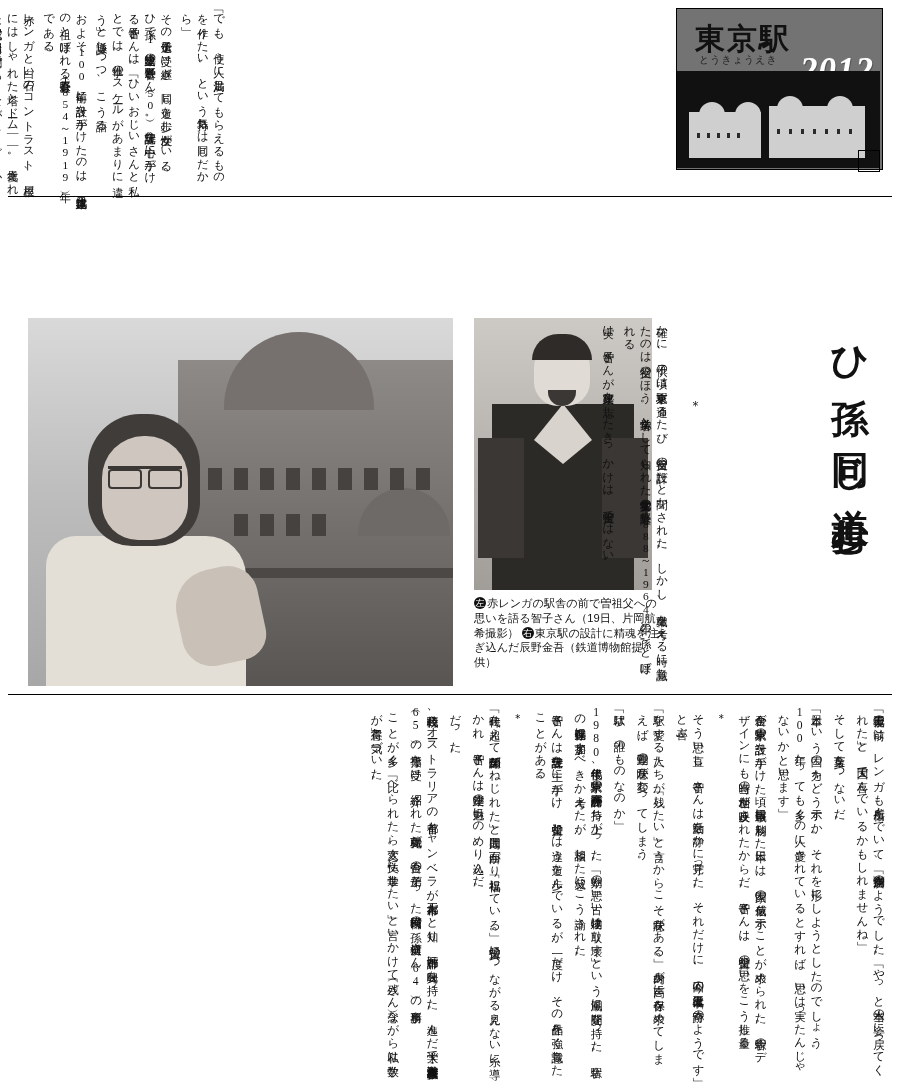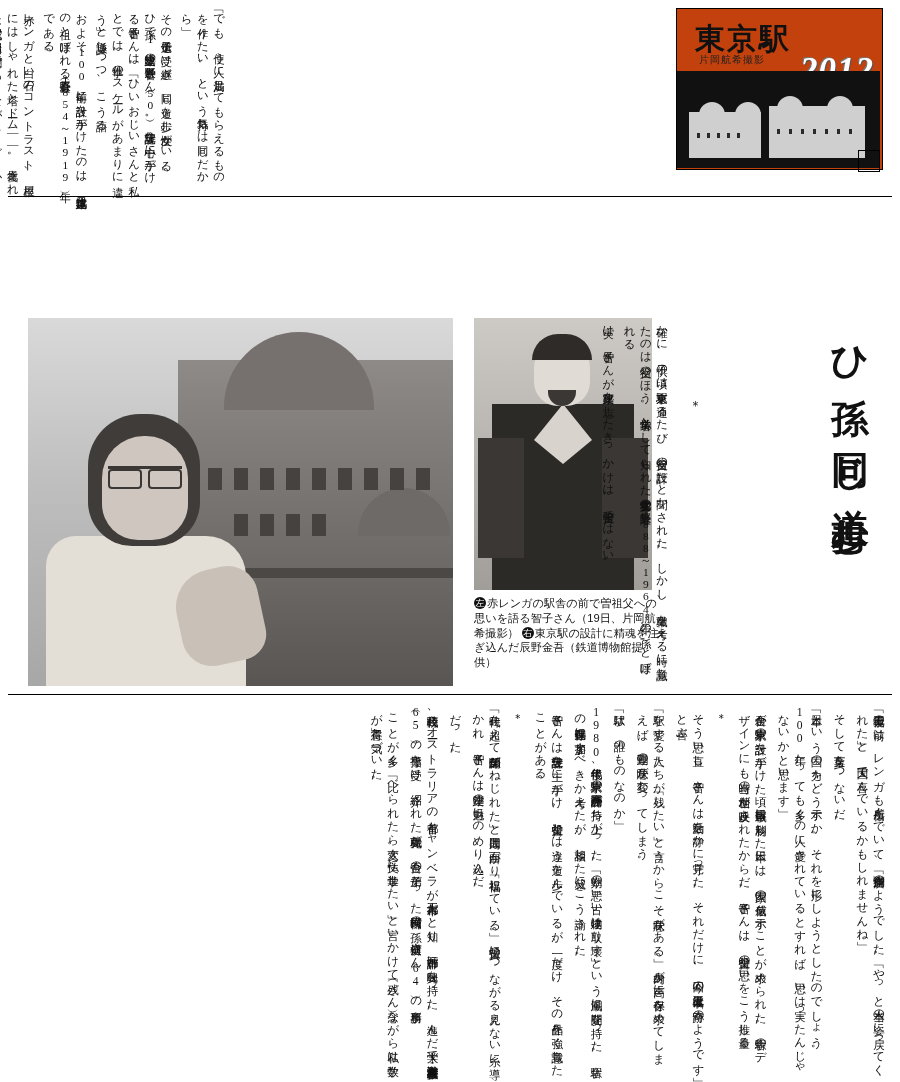--- a/index.html
+++ b/index.html
@@ -33,21 +33,21 @@
   }
   .top-cols .col{
     font-size:11.4px;
     margin-left:4px;
     height:184px;
   }
   
   .masthead{
     position:absolute;left:676px;top:8px;width:205px;height:160px;
     border:1px solid #000;
-    background:#c2410c;
+    background:#737373;
     overflow:hidden;
   }
   .mast-title{
     position:absolute;left:18px;top:10px;
     font-size:30px;font-weight:bold;letter-spacing:2px;
     color:#111;
     font-family:"Liberation Serif", serif;
   }
   .mast-kana{
     position:absolute;left:22px;top:44px;
@@ -214,21 +214,21 @@
 
     <div class="top-cols">
       <div class="col vt">赤レンガと白い石のコントラスト、屋根にはしゃれた塔とドーム――。復元された東京駅丸の内駅舎は復古調でありながら、どこかに新しさを感じさせる。その進取の気概に満ちたデザインだからなのだろう。</div>
       <div class="col vt">およそ100年前に設計を手がけたのは、日本近代建築の祖と呼ばれる辰野金吾（1854～1919年）である。</div>
       <div class="col vt">その遺伝子を受け継ぎ、同じ道を歩む女性がいる。ひ孫で1級建築士の辰野智子さん（50）。住宅設計を中心に手がける智子さんは、「ひいおじいさんと私とでは、仕事のスケールがあまりに違う」と謙遜しつつ、こう語る。</div>
       <div class="col vt">「でも、使う人に満足してもらえるものを作りたい、という気持ちは同じだから」</div>
     </div>
 
     <div class="masthead">
       <div class="mast-title">東京駅</div>
-      <div class="mast-kana">片岡航希撮影</div>
+      <div class="mast-kana">とうきょうえき</div>
       <div class="mast-year">2012</div>
       <div class="mast-art">
         <div class="bldg b1"></div>
         <div class="bldg b2"></div>
         <div class="dome d1"></div>
         <div class="dome d2"></div>
         <div class="dome d3"></div>
         <div class="dome d4"></div>
         <div class="win" style="left:20px;bottom:30px;"></div>
         <div class="win" style="left:30px;bottom:30px;"></div>

